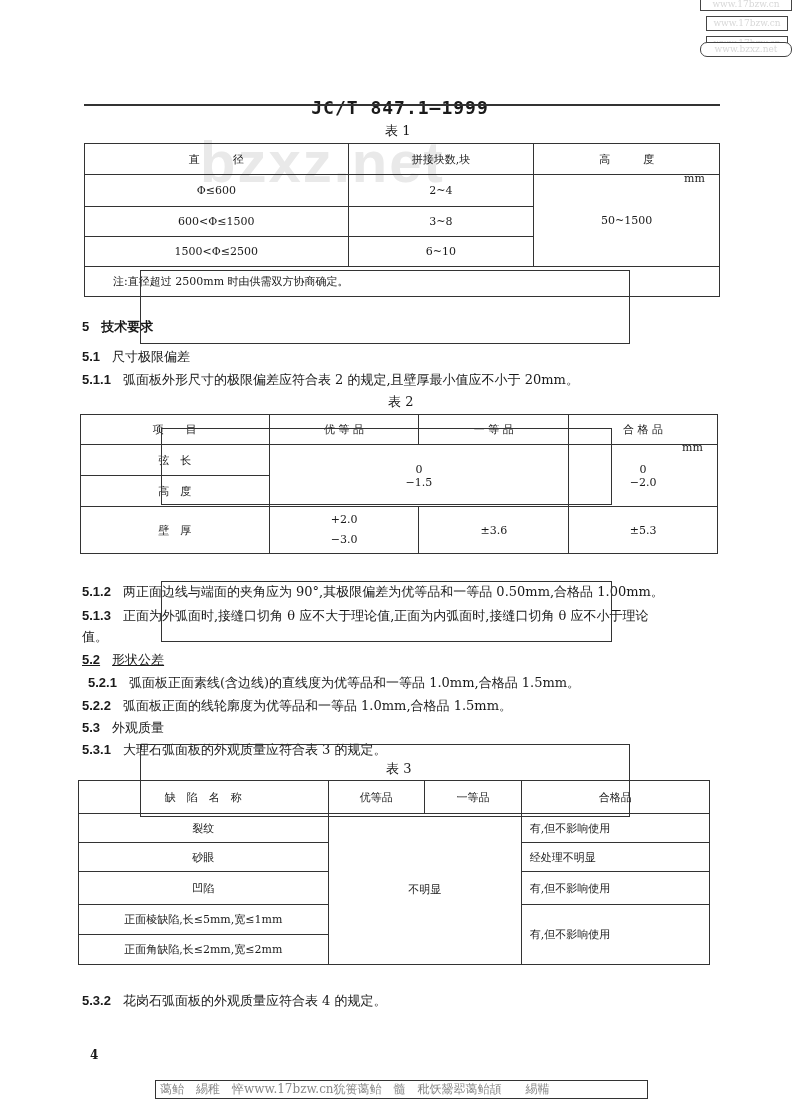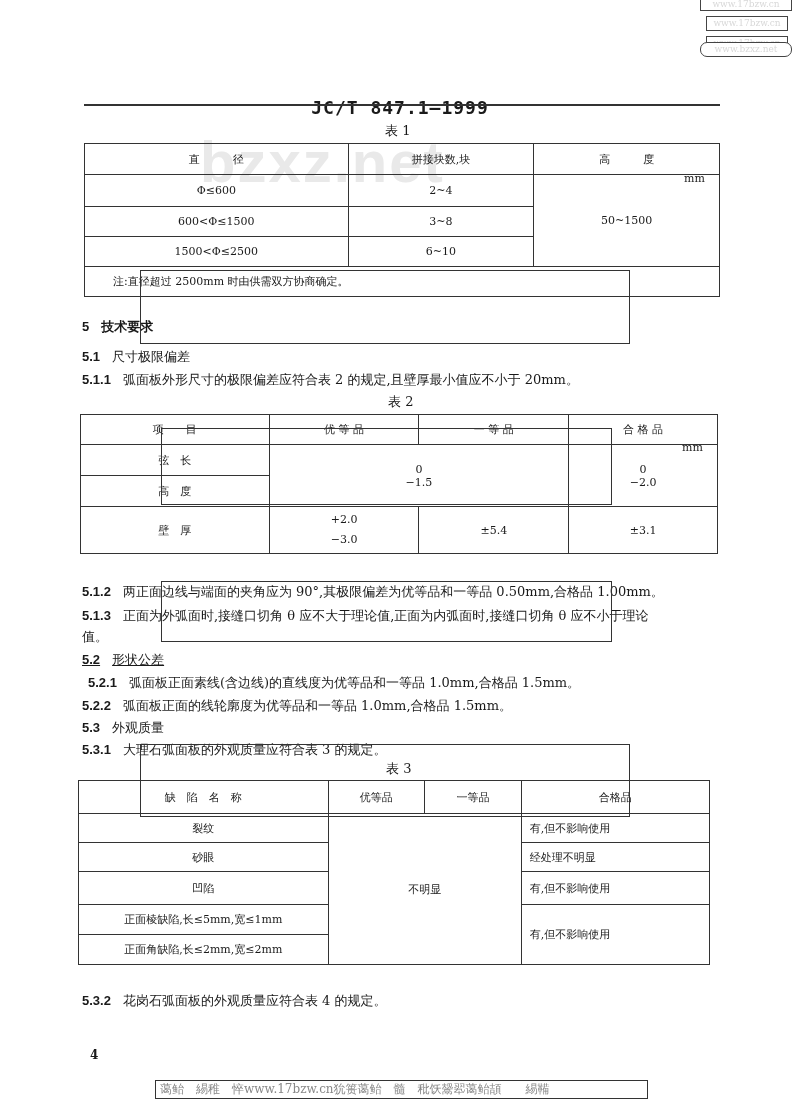--- a/index.html
+++ b/index.html
@@ -108,22 +108,22 @@
   </tr>
   <tr style="height:31px;">
     <td>高　度</td>
   </tr>
   <tr style="height:47px;">
     <td>壁　厚</td>
     <td>
       <div style="line-height:20px;">+2.0</div>
       <div style="line-height:20px;">−3.0</div>
     </td>
-    <td>±5.4</td>
-    <td>±3.1</td>
+    <td>±3.6</td>
+    <td>±5.3</td>
   </tr>
 </tbody>
   </table>
 
 <div class="p" style="left:82px;top:583px;">
   <span class="num">5.1.2</span><span>两正面边线与端面的夹角应为 90°,其极限偏差为优等品和一等品 0.50mm,合格品 1.00mm。</span>
 </div>
 <div class="p" style="left:82px;top:607px;">
   <span class="num">5.1.3</span><span>正面为外弧面时,接缝口切角 θ 应不大于理论值,正面为内弧面时,接缝口切角 θ 应不小于理论</span>
 </div>

